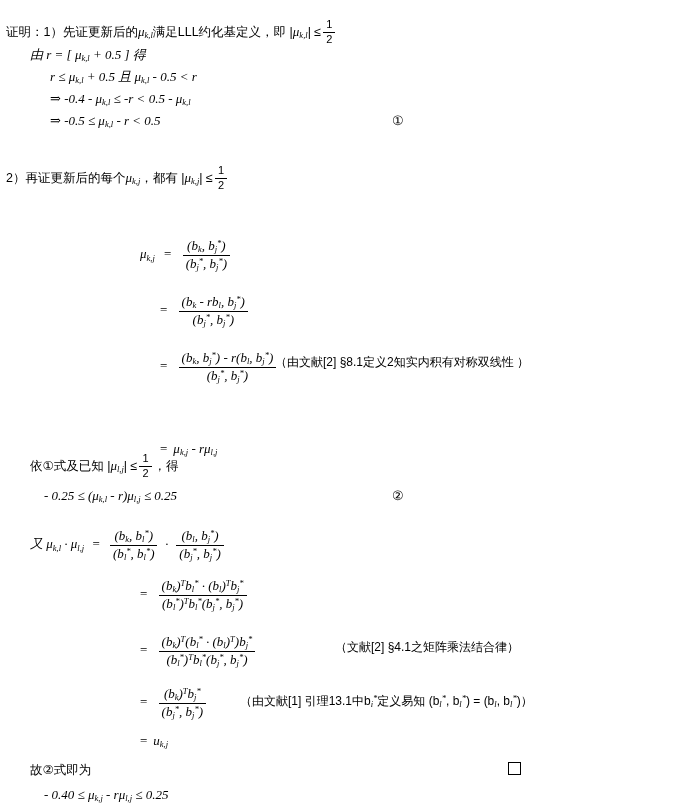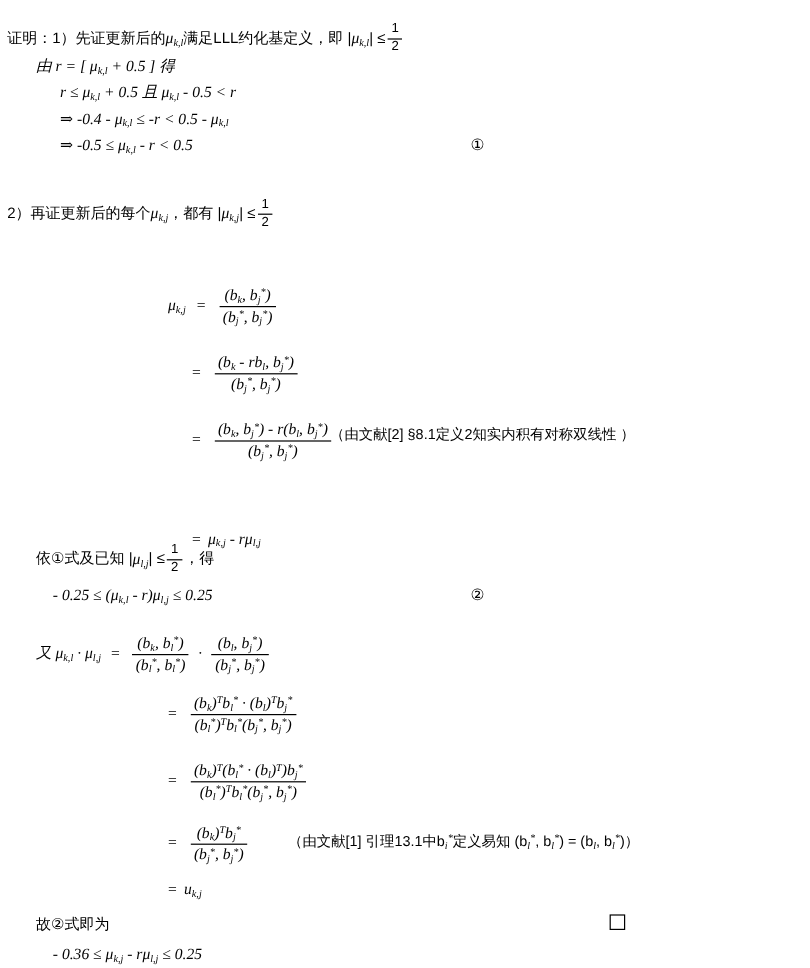--- a/index.html
+++ b/index.html
@@ -178,20 +178,23 @@
     </span>
   </div>
 
   <div class="line math" style="left:140px; top:634px;">
     <span class="up" style="margin-right:6px;">=</span>
     <span class="frac">
       <span class="num"><span>(b</span><sub>k</sub><span>)</span><sup>T</sup><span>(b</span><sub>l</sub><sup>*</sup><span> · (b</span><sub>l</sub><span>)</span><sup>T</sup><span>)b</span><sub>j</sub><sup>*</sup></span>
       <span class="den"><span>(b</span><sub>l</sub><sup>*</sup><span>)</span><sup>T</sup><span>b</span><sub>l</sub><sup>*</sup><span>(b</span><sub>j</sub><sup>*</sup><span>,  b</span><sub>j</sub><sup>*</sup><span>)</span></span>
     </span>
   </div>
+  <div class="line note" style="left:335px; top:641px;">
+    <span>（文献[2] §4.1之矩阵乘法结合律）</span>
+  </div>
 
   <div class="line math" style="left:140px; top:686px;">
     <span class="up" style="margin-right:6px;">=</span>
     <span class="frac">
       <span class="num"><span>(b</span><sub>k</sub><span>)</span><sup>T</sup><span>b</span><sub>j</sub><sup>*</sup></span>
       <span class="den"><span>(b</span><sub>j</sub><sup>*</sup><span>,  b</span><sub>j</sub><sup>*</sup><span>)</span></span>
     </span>
   </div>
   <div class="line note" style="left:240px; top:694px;">
     <span>（由文献[1] 引理13.1中b</span><span class="math"><sub>i</sub><sup>*</sup></span><span>定义易知 (b</span><span class="math"><sub>l</sub><sup>*</sup></span><span>,  b</span><span class="math"><sub>l</sub><sup>*</sup></span><span>) = (b</span><span class="math"><sub>l</sub></span><span>,  b</span><span class="math"><sub>l</sub><sup>*</sup></span><span>)）</span>
@@ -199,20 +202,20 @@
 
   <div class="line math" style="left:140px; top:734px;text-align:center;">
     <span class="up" style="margin-right:6px;">=</span><span>u</span><sub>k,j</sub>
   </div>
 
   <div class="line txt" style="left:30px; top:764px;">
     <span>故</span><span style="font-style:normal;">②</span><span>式即为</span>
   </div>
 
   <div class="line math" style="left:44px; top:788px;">
-    <span>- 0.36 ≤ μ</span><sub>k,j</sub><span> - rμ</span><sub>l,j</sub><span> ≤ 0.25</span>
+    <span>- 0.40 ≤ μ</span><sub>k,j</sub><span> - rμ</span><sub>l,j</sub><span> ≤ 0.25</span>
   </div>
 
   <div style="position:absolute; left:508px; top:762px;">
     <span class="qed"></span>
   </div>
 
 </div>
 
 </body></html>

